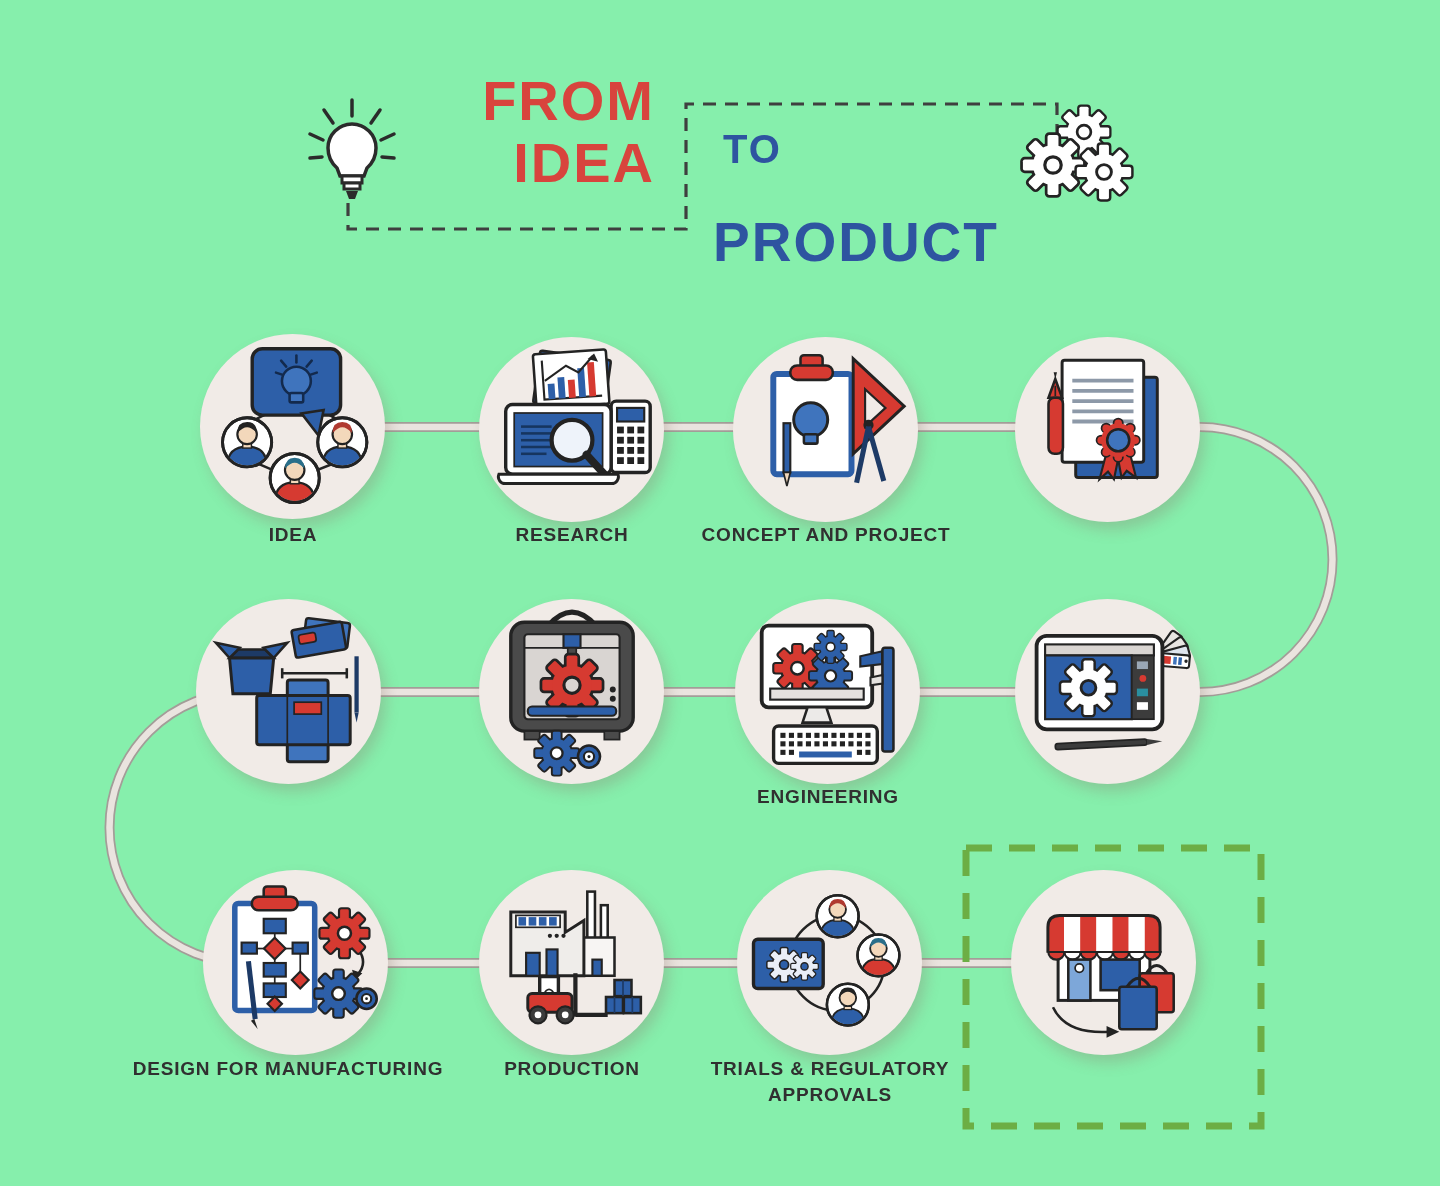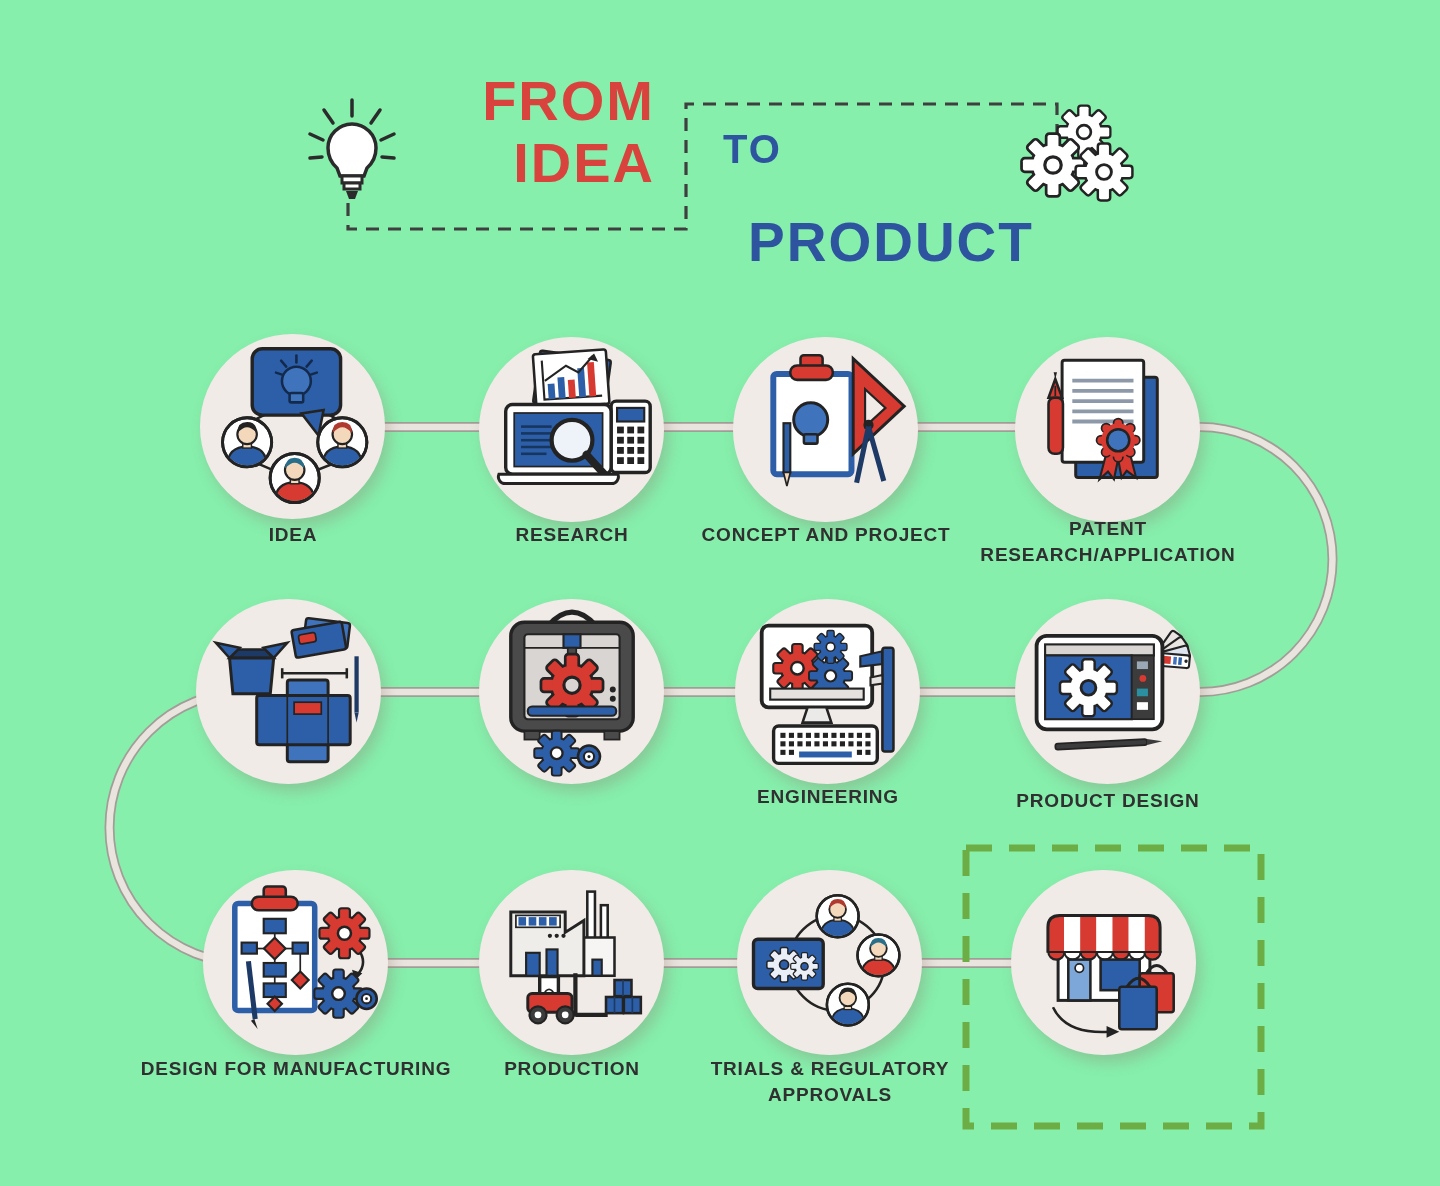--- a/index.html
+++ b/index.html
@@ -5,21 +5,21 @@
   html,body{margin:0;padding:0;background:#fff;}
   #stage{position:relative;width:1440px;height:1186px;background:#86efac;overflow:hidden;
          font-family:"Liberation Sans",sans-serif;}
   svg{overflow:visible;}
   .layer{position:absolute;left:0;top:0;pointer-events:none;}
   .title-red{position:absolute;left:380px;top:70px;width:275px;text-align:right;
     color:#d8443d;font-size:56px;font-weight:700;letter-spacing:2px;line-height:62px;}
   .title-blue-to{position:absolute;left:713px;top:127px;color:#2e54a0;font-size:40px;
     font-weight:700;letter-spacing:2px;margin-left:10px;}
   .title-blue-product{position:absolute;left:713px;top:210px;color:#2e54a0;font-size:55px;
-    font-weight:700;letter-spacing:2px;margin-left:35px;}
+    font-weight:700;letter-spacing:2px;}
   .circle{position:absolute;width:185px;height:185px;border-radius:50%;
     background:#f1ebe7;box-shadow:5px 8px 14px rgba(140,120,105,.30);}
   .circle svg{position:absolute;left:8px;top:8px;}
   .step-label{position:absolute;text-align:center;color:#303030;font-size:19px;
     font-weight:700;letter-spacing:.8px;line-height:26px;text-transform:uppercase;}
   .defs-holder{position:absolute;width:0;height:0;}
 </style>
 </head>
 <body>
 
@@ -220,21 +220,20 @@
       <circle cx="126.1" cy="97.9" r="5.5" fill="#d63a31" stroke="#232323" stroke-width="2"></circle>
       <circle cx="112" cy="112" r="20" fill="#d63a31"></circle>
       <circle cx="112" cy="112" r="13" fill="#3f74bd" stroke="#232323" stroke-width="3"></circle>
     </g>
     <path d="M30 62 L38 40 L46 62 Z" fill="#d63a31" stroke="#232323" stroke-width="3"></path>
     <path d="M36 32 L38 40 L40 32 Z" fill="#232323"></path>
     <rect x="30" y="62" width="17" height="66" rx="7" fill="#d63a31" stroke="#232323" stroke-width="3"></rect>
     <line x1="38" y1="48" x2="38" y2="60" stroke="#232323" stroke-width="2"></line>
   </svg>
 </div>
-<div class="step-label" style="left:968px;top:516px;width:280px">PATENT RESEARCH/APPLICATION</div>
 
 <div class="circle" style="left:196px;top:599px">
   <svg width="170" height="170" viewBox="0 0 200 200">
     <g transform="rotate(7 144 34)">
           <rect x="118" y="16" width="52" height="30" rx="3" fill="#3f74bd" stroke="#232323" stroke-width="3"></rect>
         </g>
     <g transform="rotate(-10 135 38)">
       <rect x="105" y="22" width="60" height="33" rx="3" fill="#2d5fa8" stroke="#232323" stroke-width="3"></rect>
       <rect x="112" y="29" width="20" height="11" rx="3" fill="#d63a31" stroke="#232323" stroke-width="2"></rect>
     </g>
@@ -345,21 +344,20 @@
     <rect x="134" y="64" width="13" height="9" fill="#9aa7b5"></rect>
     <circle cx="141" cy="84" r="4" fill="#d63a31"></circle>
     <rect x="134" y="96" width="13" height="9" fill="#2a8fa0"></rect>
     <rect x="134" y="112" width="13" height="9" fill="#fff"></rect>
     <g transform="rotate(-3 95 162)">
       <rect x="38" y="158" width="108" height="7" rx="3" fill="#3c3c3c" stroke="#232323" stroke-width="2"></rect>
       <path d="M146 158 l18 3.5 l-18 3.5 Z" fill="#3c3c3c"></path>
     </g>
   </svg>
 </div>
-<div class="step-label" style="left:958px;top:788px;width:300px">PRODUCT DESIGN</div>
 
 <div class="circle" style="left:203px;top:870px">
   <svg width="170" height="170" viewBox="0 0 200 200">
     <rect x="28" y="30" width="94" height="126" rx="4" fill="#fff" stroke="#2d5fa8" stroke-width="6.5"></rect>
     <rect x="62" y="10" width="26" height="18" rx="4" fill="#d63a31" stroke="#232323" stroke-width="3"></rect>
     <rect x="48" y="22" width="54" height="16" rx="8" fill="#d63a31" stroke="#232323" stroke-width="3"></rect>
     <g stroke="#232323" stroke-width="2">
       <line x1="75" y1="65" x2="75" y2="74"></line>
           <line x1="66" y1="83" x2="54" y2="83"></line>
       <line x1="84" y1="83" x2="96" y2="83"></line>
@@ -379,21 +377,21 @@
     <path d="M51 166 l4 12 l-8 -10 Z" fill="#232323"></path>
     <use href="#gear" x="128" y="36" width="58" height="58" color="#d63a31" style="--hole:#fff"></use>
     <path d="M176 88 Q184 103 170 116" fill="none" stroke="#232323" stroke-width="3"></path>
     <path d="M166 108 L169 121 L178 112 Z" fill="#232323"></path>
     <use href="#gear" x="122" y="108" width="56" height="56" color="#2d5fa8" style="--hole:#fff"></use>
     <circle cx="183" cy="142" r="12" fill="#2d5fa8" stroke="#232323" stroke-width="3"></circle>
     <circle cx="183" cy="142" r="5.5" fill="#fff" stroke="#232323" stroke-width="2.5"></circle>
     <circle cx="183" cy="142" r="1.6" fill="#232323"></circle>
   </svg>
 </div>
-<div class="step-label" style="left:126px;top:1056px;width:340px">DESIGN FOR MANUFACTURING</div>
+<div class="step-label" style="left:118px;top:1056px;width:340px">DESIGN FOR MANUFACTURING</div>
 
 <div class="circle" style="left:479px;top:870px">
   <svg width="170" height="170" viewBox="0 0 200 200">
     <rect x="118" y="16" width="9" height="62" fill="#fff" stroke="#232323" stroke-width="3"></rect>
     <rect x="134" y="32" width="8" height="46" fill="#fff" stroke="#232323" stroke-width="3"></rect>
     <rect x="110" y="70" width="40" height="45" fill="#f7f5f3" stroke="#232323" stroke-width="3"></rect>
     <path d="M28 115 V40 H92 V64 L114 50 V115 Z" fill="#efedea" stroke="#232323" stroke-width="3.5"></path>
     <rect x="34" y="44" width="52" height="14" fill="#fff" stroke="#232323" stroke-width="2"></rect>
     <rect x="37" y="46" width="9" height="10" fill="#2d5fa8"></rect>
         <rect x="49" y="46" width="9" height="10" fill="#2d5fa8"></rect>

